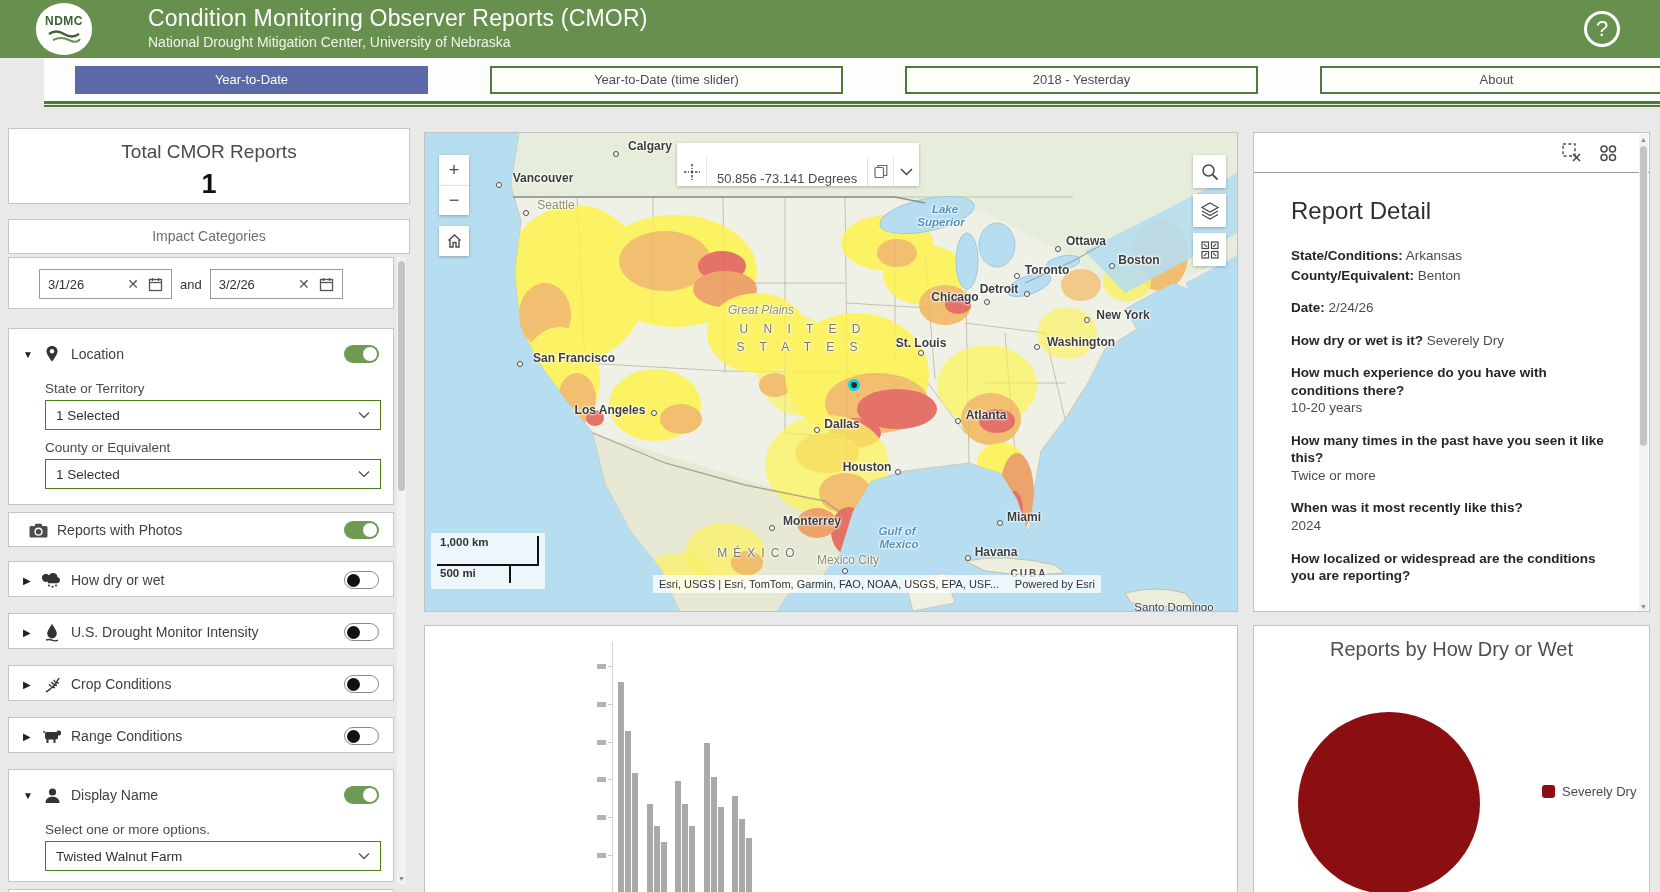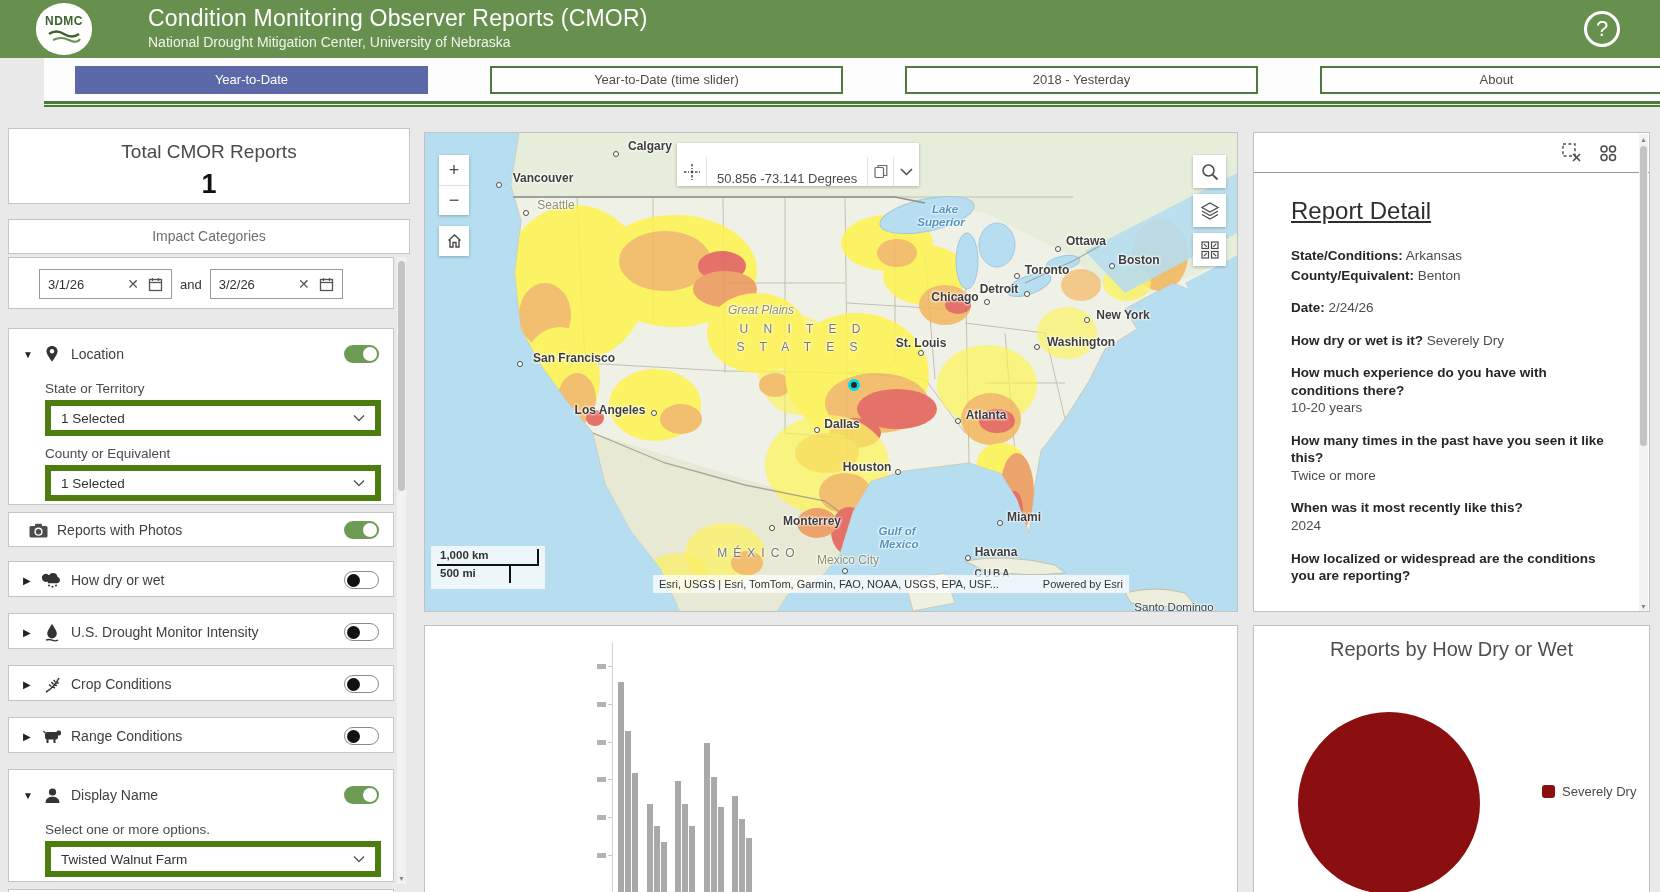--- a/index.html
+++ b/index.html
@@ -46,21 +46,21 @@
   .caret { width:16px; font-size:10px; color:#222; }
   .f-icon { width:22px; height:20px; margin:0 8px 0 2px; display:flex; align-items:center; justify-content:center; }
   .f-label { font-size:14px; color:#3f3f3f; flex:1; }
   .toggle { width:35px; height:18px; border-radius:9px; margin-right:14px; position:relative; cursor:pointer; }
   .toggle.on { background:#6E9B53; }
   .toggle.on .knob { position:absolute; right:2px; top:2px; width:14px; height:14px; background:#fff; border-radius:50%; }
   .toggle.off { background:#fff; border:1px solid #8a8a8a; }
   .toggle.off .knob { position:absolute; left:2px; top:2px; width:13px; height:13px; background:#111; border-radius:50%; }
 
   .field-label { font-size:13.5px; color:#4a4a4a; margin:10px 0 4px 36px; }
-  .select { width:336px; height:30px; margin-left:36px; border:6px solid #4d7c0f; display:flex; align-items:center;
+  .select { width:336px; height:30px; margin-left:36px; border:1px solid #4d7c0f; display:flex; align-items:center;
             padding:12px 10px; background:#fff; cursor:pointer; }
   .select .val { flex:1; font-size:13.5px; color:#323232; }
 
   .v-scroll { position:absolute; width:9px; background:#f2f2f2; }
   .v-scroll .thumb { position:absolute; left:1px; width:7px; background:#c4c4c4; border-radius:4px; }
   .v-scroll .arr { position:absolute; left:0; width:9px; font-size:7px; color:#8a8a8a; text-align:center; }
 
   
   .map-panel { position:absolute; left:424px; top:132px; width:814px; height:480px; background:#b7ddf0; border:1px solid #c2c2c2; overflow:hidden; }
   .map-label { position:absolute; transform:translate(-50%,-50%); white-space:nowrap; font-size:12px; color:#3d3d3d; font-weight:bold;
@@ -78,32 +78,32 @@
   .zoom-box { left:14px; top:22px; width:30px; flex-direction:column; }
   .zbtn { width:30px; height:30px; font-size:18px; color:#4a4a4a; display:flex; align-items:center; justify-content:center; cursor:pointer; }
   .zbtn + .zbtn { border-top:1px solid #e0e0e0; }
   .coord-bar { position:absolute; left:252px; top:10px; height:43px; display:flex; align-items:flex-end; background:#fff;
                box-shadow:0 1px 3px rgba(0,0,0,.25); }
   .coord-xh { width:30px; height:29px; display:flex; align-items:center; justify-content:center; border-right:1px solid #e4e4e4; cursor:pointer; }
   .coord-txt { font-size:13px; color:#4a4a4a; padding:0 10px; }
   .coord-ic { width:26px; height:29px; display:flex; align-items:center; justify-content:center; cursor:pointer; border-left:1px solid #e4e4e4; }
 
   .scalebar { position:absolute; left:6px; bottom:22px; background:rgba(255,255,255,.75); padding:3px 6px 6px 6px; }
-  .scalebar .km { width:102px; border-right:2px solid #111; border-bottom:2px solid #111; font-size:11.5px; font-weight:bold; padding:0 3px 3px 3px; }
+  .scalebar .km { width:102px; border-right:2px solid #111; border-bottom:2px solid #111; font-size:11.5px; font-weight:bold; padding:0 3px 16px 3px; }
   .scalebar .mi { width:74px; border-right:2px solid #111; font-size:11.5px; font-weight:bold; padding:1px 3px 4px 3px; }
   .attrib { position:absolute; left:228px; bottom:18px; height:18px; background:rgba(255,255,255,.75); font-size:11px; color:#323232;
-            display:flex; align-items:center; padding:0 6px;gap:28px; }
+            display:flex; align-items:center; padding:0 6px; }
   .attrib .pwr { margin-left:16px; }
 
   
   .detail-panel { position:absolute; left:1253px; top:132px; width:397px; height:480px; background:#fff; border:1px solid #c2c2c2; overflow:hidden; }
   .dp-head { height:40px; border-bottom:1px solid #9a9a9a; position:relative; }
   .dp-ic { position:absolute; top:9px; width:22px; height:22px; cursor:pointer; }
   .dp-body { padding:24px 34px 0 37px; }
-  .dp-title { font-size:24px; font-weight:normal; color:#2e2e2e; margin-bottom:22px;text-decoration:underline; }
+  .dp-title { font-size:24px; font-weight:normal; color:#2e2e2e; margin-bottom:22px; }
   .rd-field { font-size:13.5px; line-height:1.3; margin-bottom:15px; }
   .rd-field.tight { margin-top:-13px; }
   .rd-q { font-weight:bold; color:#262626; }
   .rd-a { color:#4c4c4c; }
 
   
   .chart-panel { position:absolute; left:424px; top:625px; width:814px; height:290px; background:#fff; border:1px solid #c2c2c2; }
   .axis-line { position:absolute; left:187px; top:16px; bottom:0; width:1px; background:#d4d4d4; }
   .bar { position:absolute; background:#a9a9a9; width:6px; }
   .tickblock { position:absolute; left:172px; width:9px; height:5px; background:#b3b3b3; }
@@ -466,21 +466,21 @@
         <span class="map-label" style="left: 599px; top: 384px;">Miami</span>
         <span class="m-dot" style="left: 575px; top: 390px;"></span>
         <span class="map-label" style="left: 387px; top: 388px;">Monterrey</span>
         <span class="m-dot" style="left: 347px; top: 395px;"></span>
         <span class="map-label" style="left: 571px; top: 419px;">Havana</span>
         <span class="m-dot" style="left: 543px; top: 425px;"></span>
         <span class="map-label muted" style="left: 423px; top: 427px;">Mexico City</span>
         <span class="m-dot" style="left: 420px; top: 438px;"></span>
         <span class="map-label plain" style="left: 749px; top: 474px;">Santo Domingo</span>
         <span class="map-label country" style="left: 334px; top: 420px;">MÉXICO</span>
-        <span class="map-label small-caps" style="left: 568px; top: 440px;">CUBA</span>
+        <span class="map-label small-caps" style="left: 604px; top: 440px;">CUBA</span>
         <span class="map-label water" style="left: 472px; top: 398px;">Gulf of</span>
         <span class="map-label water" style="left: 474px; top: 411px;">Mexico</span>
         <span class="map-label water" style="left: 520px; top: 76px;">Lake</span>
         <span class="map-label water" style="left: 516px; top: 89px;">Superior</span>
         <span class="map-label country" style="left: 378px; top: 196px;">U N I T E D</span>
         <span class="map-label country" style="left: 375px; top: 214px;">S T A T E S</span>
         <span class="map-label region" style="left: 336px; top: 177px;">Great Plains</span>
       </div>
     <div class="marker" style="left:429px;top:252px;"></div>
 

